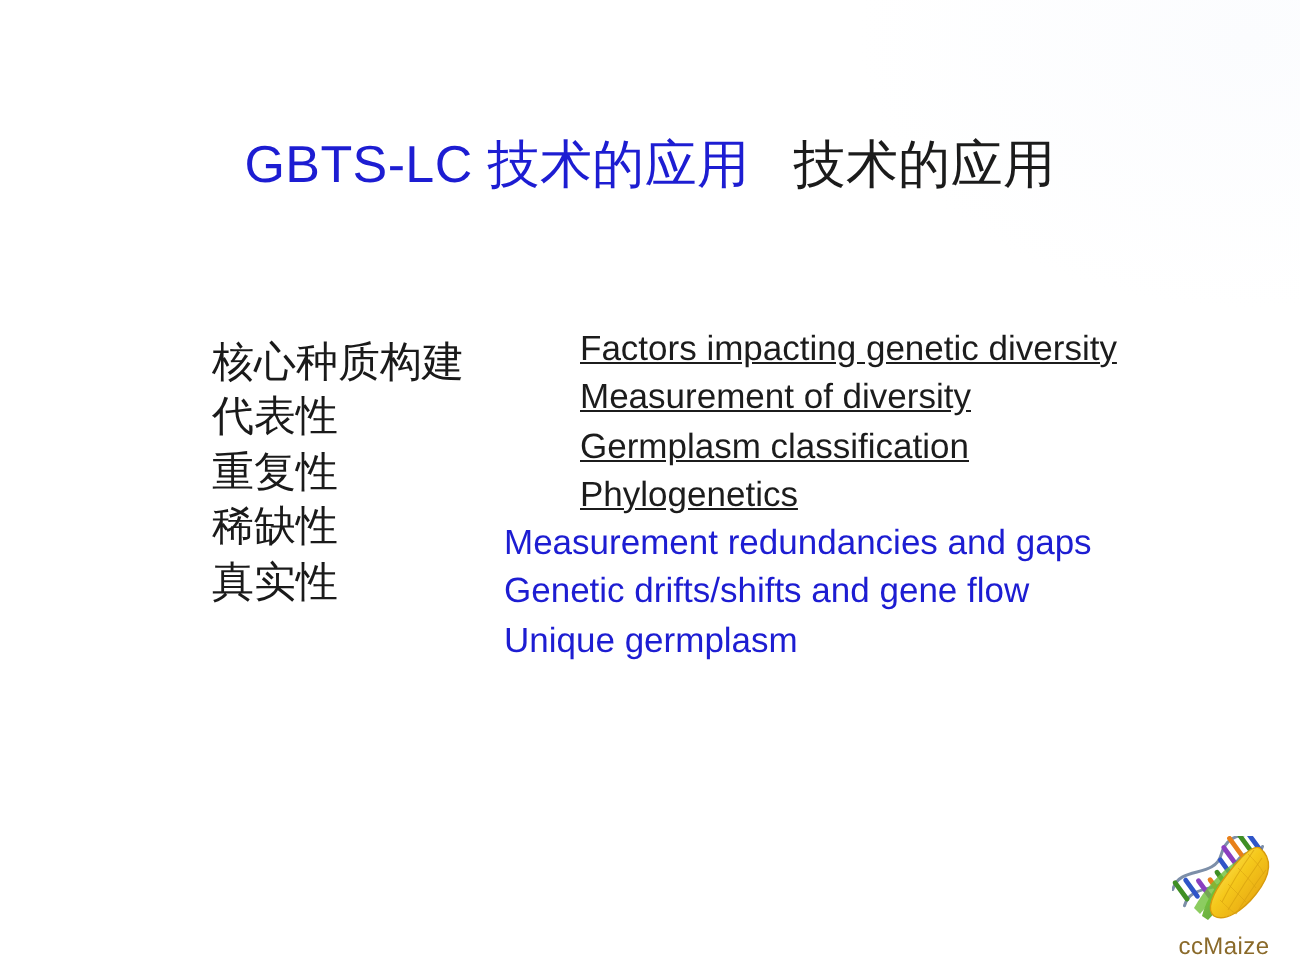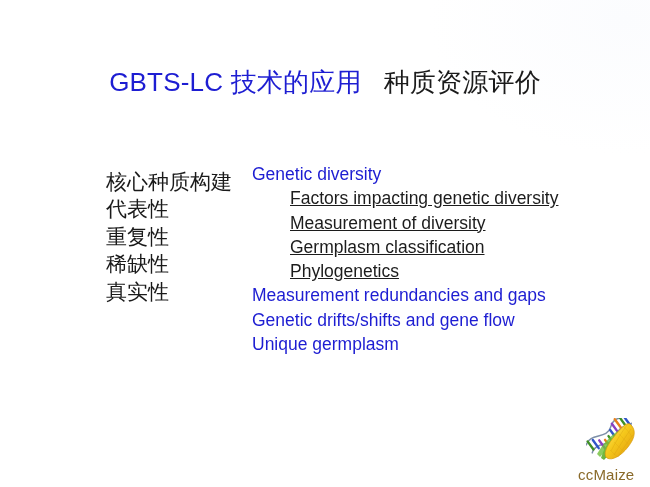--- a/index.html
+++ b/index.html
@@ -99,46 +99,45 @@
     left: 8px;
     top: 0;
     width: 56px;
     height: 48px;
   }
   .logo .caption {
     position: absolute;
     left: 0;
     top: 48px;
     width: 68px;
-    text-align: left;
-    font-size: 15px;
+    text-align: center;
+    font-size: 12px;
     color: #8a6a2a;
     letter-spacing: 0.2px;
     white-space: nowrap;
   }
 </style>
 </head>
 <body>
 
 <div class="slide">
 
   <div class="title">
-    <span class="t-blue">GBTS-LC 技术的应用</span><span class="t-gap"></span><span class="t-black">种质资源评价</span>
+    <span class="t-blue">GBTS-LC 技术的应用</span><span class="t-gap"></span><span class="t-black">技术的应用</span>
   </div>
 
   <div class="left-col">
     <div class="li">核心种质构建</div>
     <div class="li">代表性</div>
     <div class="li">重复性</div>
     <div class="li">稀缺性</div>
     <div class="li">真实性</div>
   </div>
 
   <div class="right-col">
-    <div class="ln blue">Genetic diversity</div>
     <div class="ln black sub">Factors impacting genetic diversity</div>
     <div class="ln black sub">Measurement of diversity</div>
     <div class="ln black sub">Germplasm classification</div>
     <div class="ln black sub">Phylogenetics</div>
     <div class="ln blue">Measurement redundancies and gaps</div>
     <div class="ln blue">Genetic drifts/shifts and gene flow</div>
     <div class="ln blue">Unique germplasm</div>
   </div>
 
   <div class="logo">

